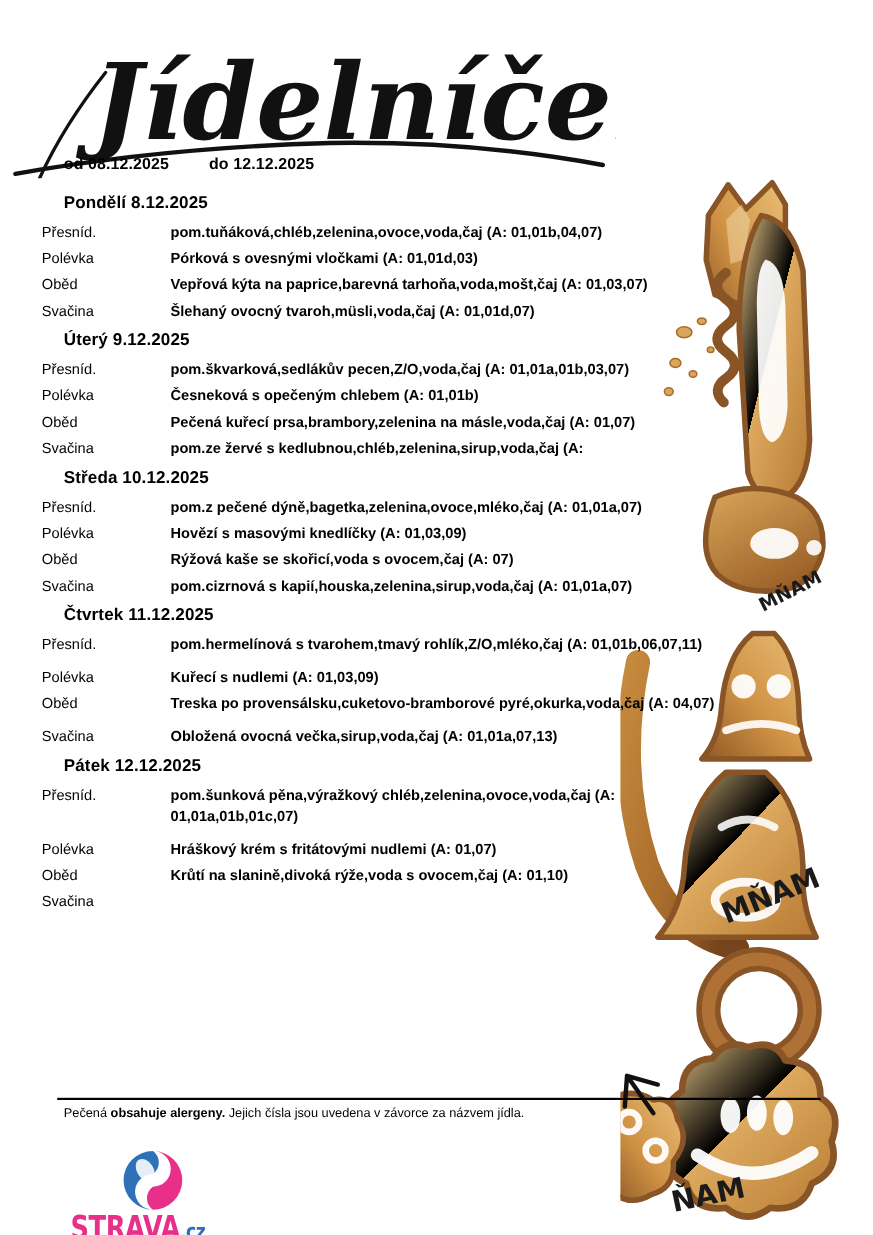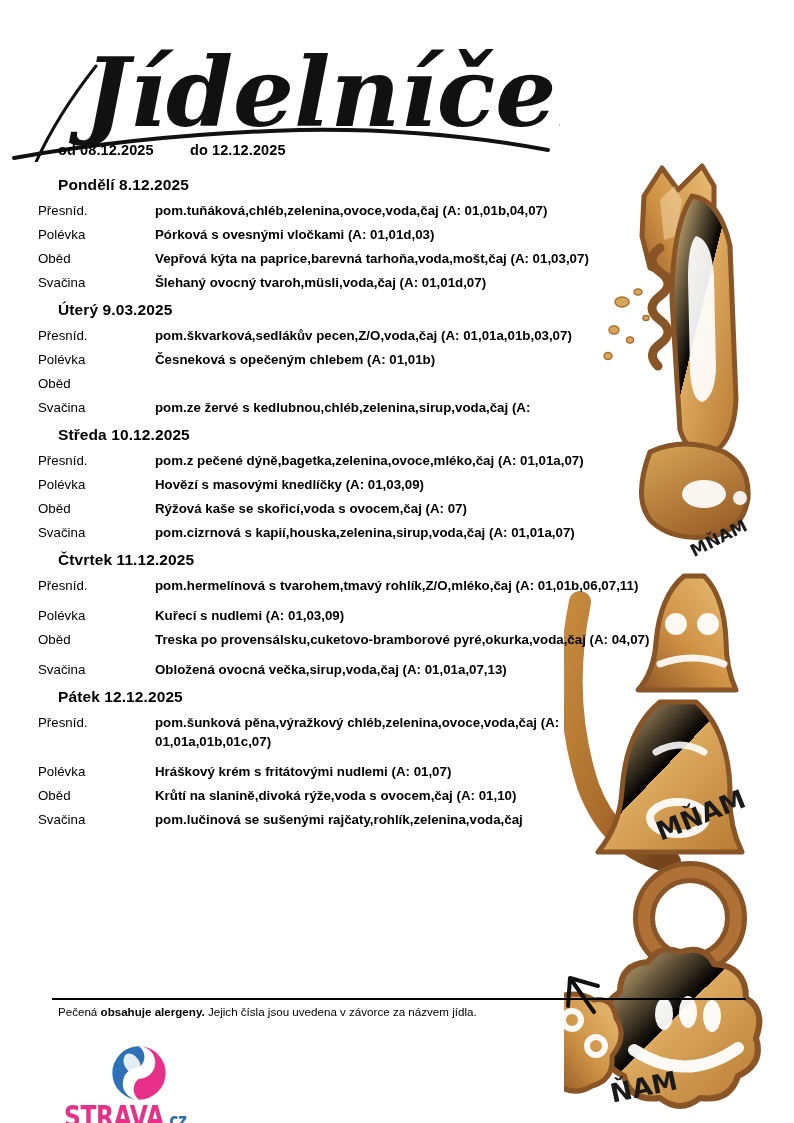--- a/index.html
+++ b/index.html
@@ -296,31 +296,32 @@
         <div class="lbl">Oběd</div>
         <div class="val">Vepřová kýta na paprice,barevná tarhoňa,voda,mošt,čaj  (A: 01,03,07)</div>
       </div>
       <div class="row">
         <div class="lbl">Svačina</div>
         <div class="val">Šlehaný ovocný tvaroh,müsli,voda,čaj  (A: 01,01d,07)</div>
       </div>
     </div>
 
     <div class="day">
-      <div class="day-title">Úterý 9.03.2025</div>
+      <div class="day-title">Úterý 9.12.2025</div>
       <div class="row">
         <div class="lbl">Přesníd.</div>
         <div class="val">pom.škvarková,sedlákův pecen,Z/O,voda,čaj  (A: 01,01a,01b,03,07)</div>
       </div>
       <div class="row">
         <div class="lbl">Polévka</div>
         <div class="val">Česneková s opečeným chlebem  (A: 01,01b)</div>
       </div>
       <div class="row">
         <div class="lbl">Oběd</div>
+        <div class="val">Pečená kuřecí prsa,brambory,zelenina na másle,voda,čaj  (A: 01,07)</div>
       </div>
       <div class="row">
         <div class="lbl">Svačina</div>
         <div class="val">pom.ze žervé s kedlubnou,chléb,zelenina,sirup,voda,čaj  (A:</div>
       </div>
     </div>
 
     <div class="day">
       <div class="day-title">Středa 10.12.2025</div>
       <div class="row">
@@ -370,21 +371,20 @@
       <div class="row">
         <div class="lbl">Polévka</div>
         <div class="val">Hráškový krém s fritátovými nudlemi  (A: 01,07)</div>
       </div>
       <div class="row">
         <div class="lbl">Oběd</div>
         <div class="val">Krůtí na slanině,divoká rýže,voda s ovocem,čaj  (A: 01,10)</div>
       </div>
       <div class="row">
         <div class="lbl">Svačina</div>
-        <div class="val">pom.lučinová se sušenými rajčaty,rohlík,zelenina,voda,čaj</div>
       </div>
     </div>
 
   </div>
 
   <div class="footer-rule"></div>
   <div class="footer-note">
     <span>Pečená </span><b>obsahuje alergeny.</b><span> Jejich čísla jsou uvedena v závorce za názvem jídla.</span>
   </div>
 

